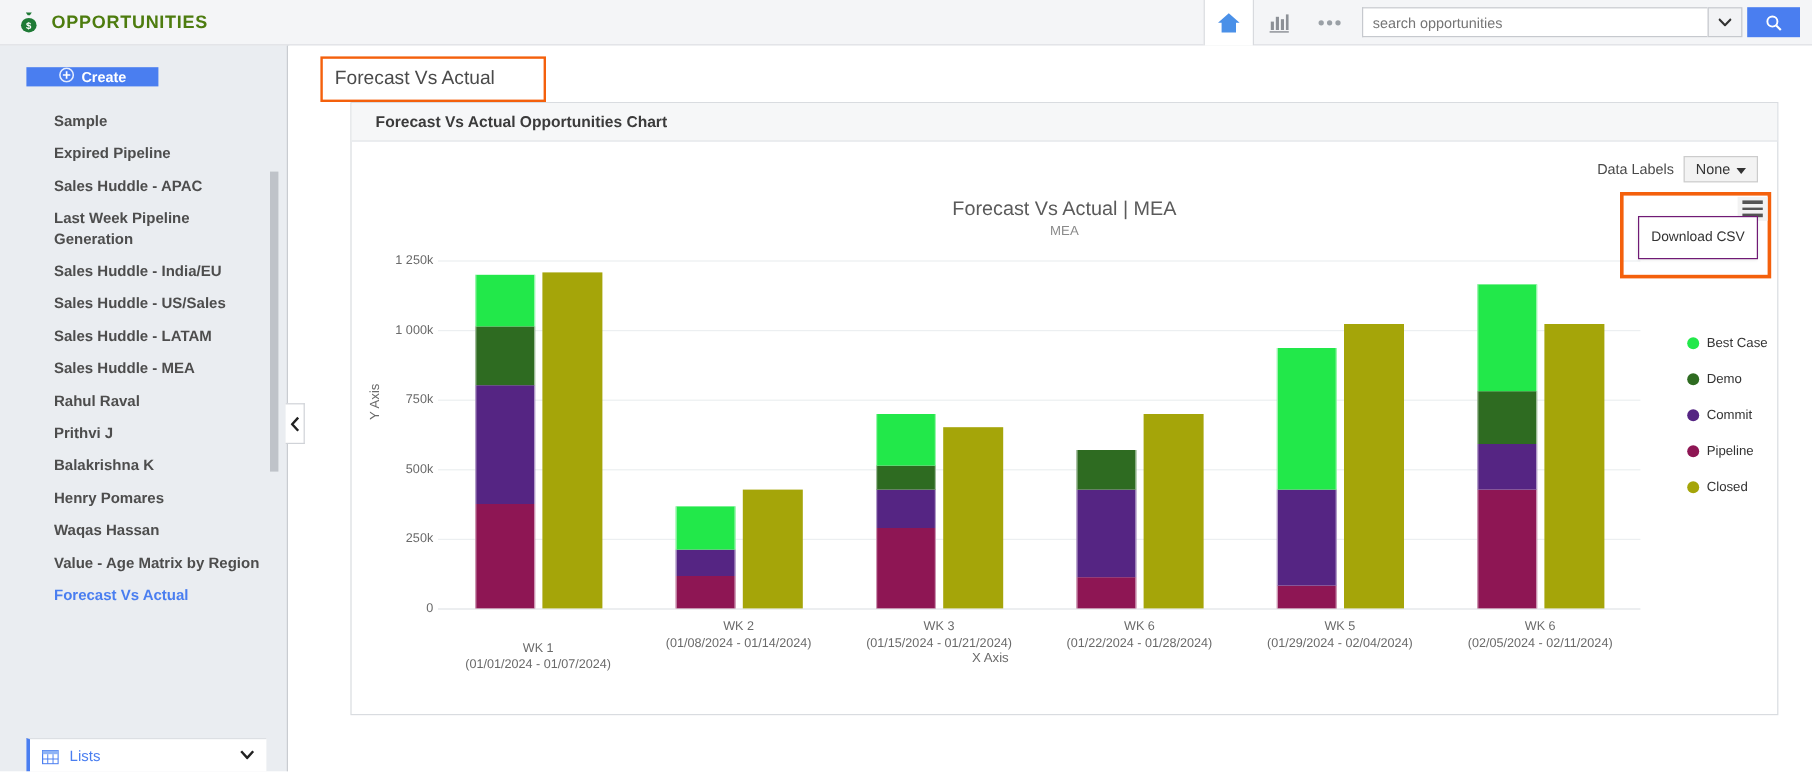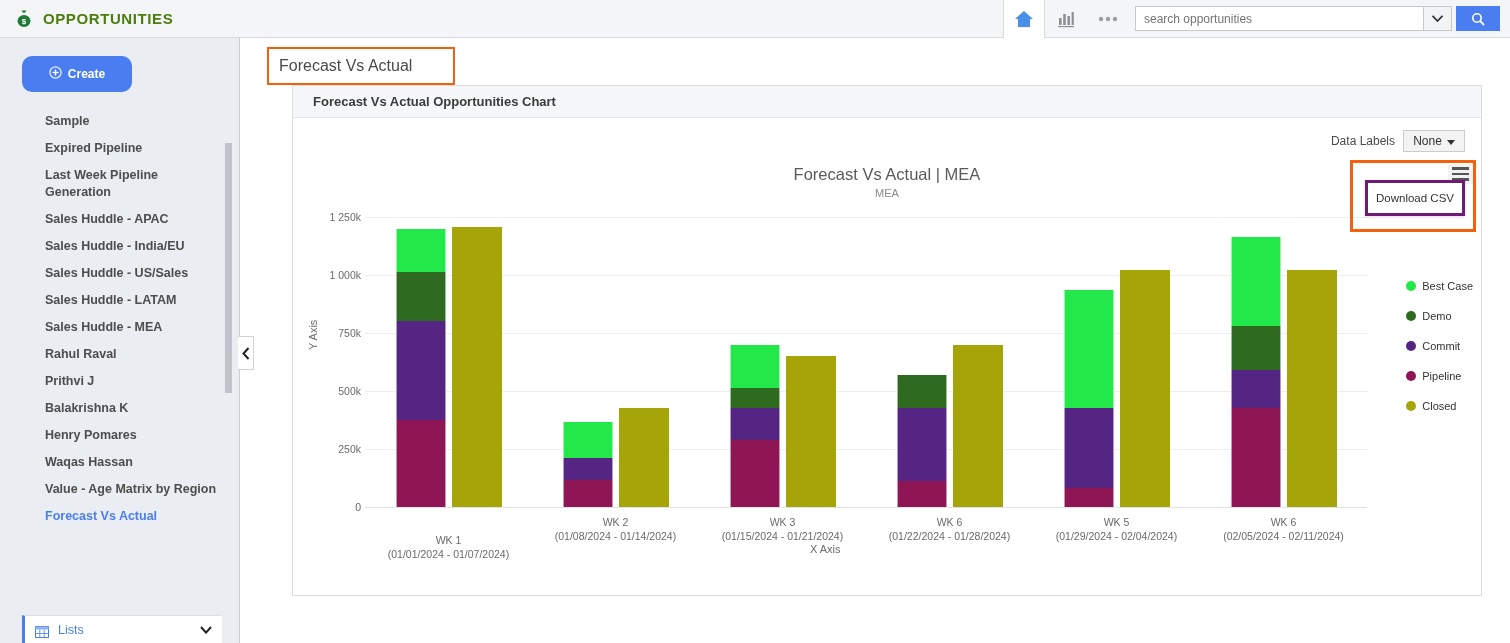--- a/index.html
+++ b/index.html
@@ -47,23 +47,23 @@
     display:flex; align-items:center; justify-content:center; cursor:pointer;
     color:#fff; font-size:13px;
   }
 
   
   #sidebar{
     position:absolute; left:0; top:38px; width:240px; height:605px;
     background:#eaedf1; border-right:1px solid #c9ccd1;
   }
   #create-btn{
-    margin:18px 0 0 22px; width:110px; height:36px; background:#4a7ef0;
+    margin:18px 0 0 22px; width:110px; height:16px; background:#4a7ef0;
     color:#fff; font-size:12px; font-weight:bold;
-    display:flex; align-items:center; justify-content:center; gap:6px; cursor:pointer;border-radius:10px;
+    display:flex; align-items:center; justify-content:center; gap:6px; cursor:pointer;
   }
   #create-plus{ font-size:13px; }
   #nav-list{ margin-top:16px; padding-left:0; }
   .nav-item{
     padding:5px 18px 5px 45px; font-size:12.5px; font-weight:bold;
     color:#4d4d4d; line-height:17px; cursor:pointer;
   }
   .nav-item.active{ color:#4a7ef0; }
   #sidebar-scroll-track{
     position:absolute; right:7px; top:62px; width:7px; height:495px; background:transparent;
@@ -121,21 +121,21 @@
     border:3px solid #f4600c; z-index:4;
   }
   #hamburger-btn{
     position:absolute; right:8px; top:46px; width:25px; height:20px;
     display:flex; flex-direction:column; justify-content:center; gap:3px;
     align-items:center; cursor:pointer; z-index:5; background:#f2f2f2;
   }
   #hamburger-btn span{ display:block; width:17px; height:2.5px; background:#555; }
   #csv-popup{
     position:absolute; right:16px; top:62px; width:100px; height:36px;
-    background:#fff; border:3px solid #701a75;
+    background:#fff; border:1px solid #701a75;
     display:flex; align-items:center; justify-content:center;
     font-size:11.5px; color:#333; z-index:5; cursor:pointer;
     box-shadow:0 1px 3px rgba(0,0,0,.14);
   }
 
   #chart-title{
     position:absolute; left:0; right:0; top:47px; text-align:center;
     font-size:16.5px; color:#5a5a5a;
   }
   #chart-subtitle{
@@ -235,22 +235,22 @@
         <line x1="6.5" y1="3.4" x2="6.5" y2="9.6" stroke="#fff" stroke-width="1.4"></line>
         <line x1="3.4" y1="6.5" x2="9.6" y2="6.5" stroke="#fff" stroke-width="1.4"></line>
       </svg>
     </span>
     <span>Create</span>
   </div>
 
   <div id="nav-list">
       <div class="nav-item"><span>Sample</span></div>
       <div class="nav-item"><span>Expired Pipeline</span></div>
+      <div class="nav-item"><span>Sales Huddle - APAC</span></div>
       <div class="nav-item"><span>Last Week Pipeline Generation</span></div>
-      <div class="nav-item"><span>Sales Huddle - APAC</span></div>
       <div class="nav-item"><span>Sales Huddle - India/EU</span></div>
       <div class="nav-item"><span>Sales Huddle - US/Sales</span></div>
       <div class="nav-item"><span>Sales Huddle - LATAM</span></div>
       <div class="nav-item"><span>Sales Huddle - MEA</span></div>
       <div class="nav-item"><span>Rahul Raval</span></div>
       <div class="nav-item"><span>Prithvi J</span></div>
       <div class="nav-item"><span>Balakrishna K</span></div>
       <div class="nav-item"><span>Henry Pomares</span></div>
       <div class="nav-item"><span>Waqas Hassan</span></div>
       <div class="nav-item"><span>Value - Age Matrix by Region</span></div>

